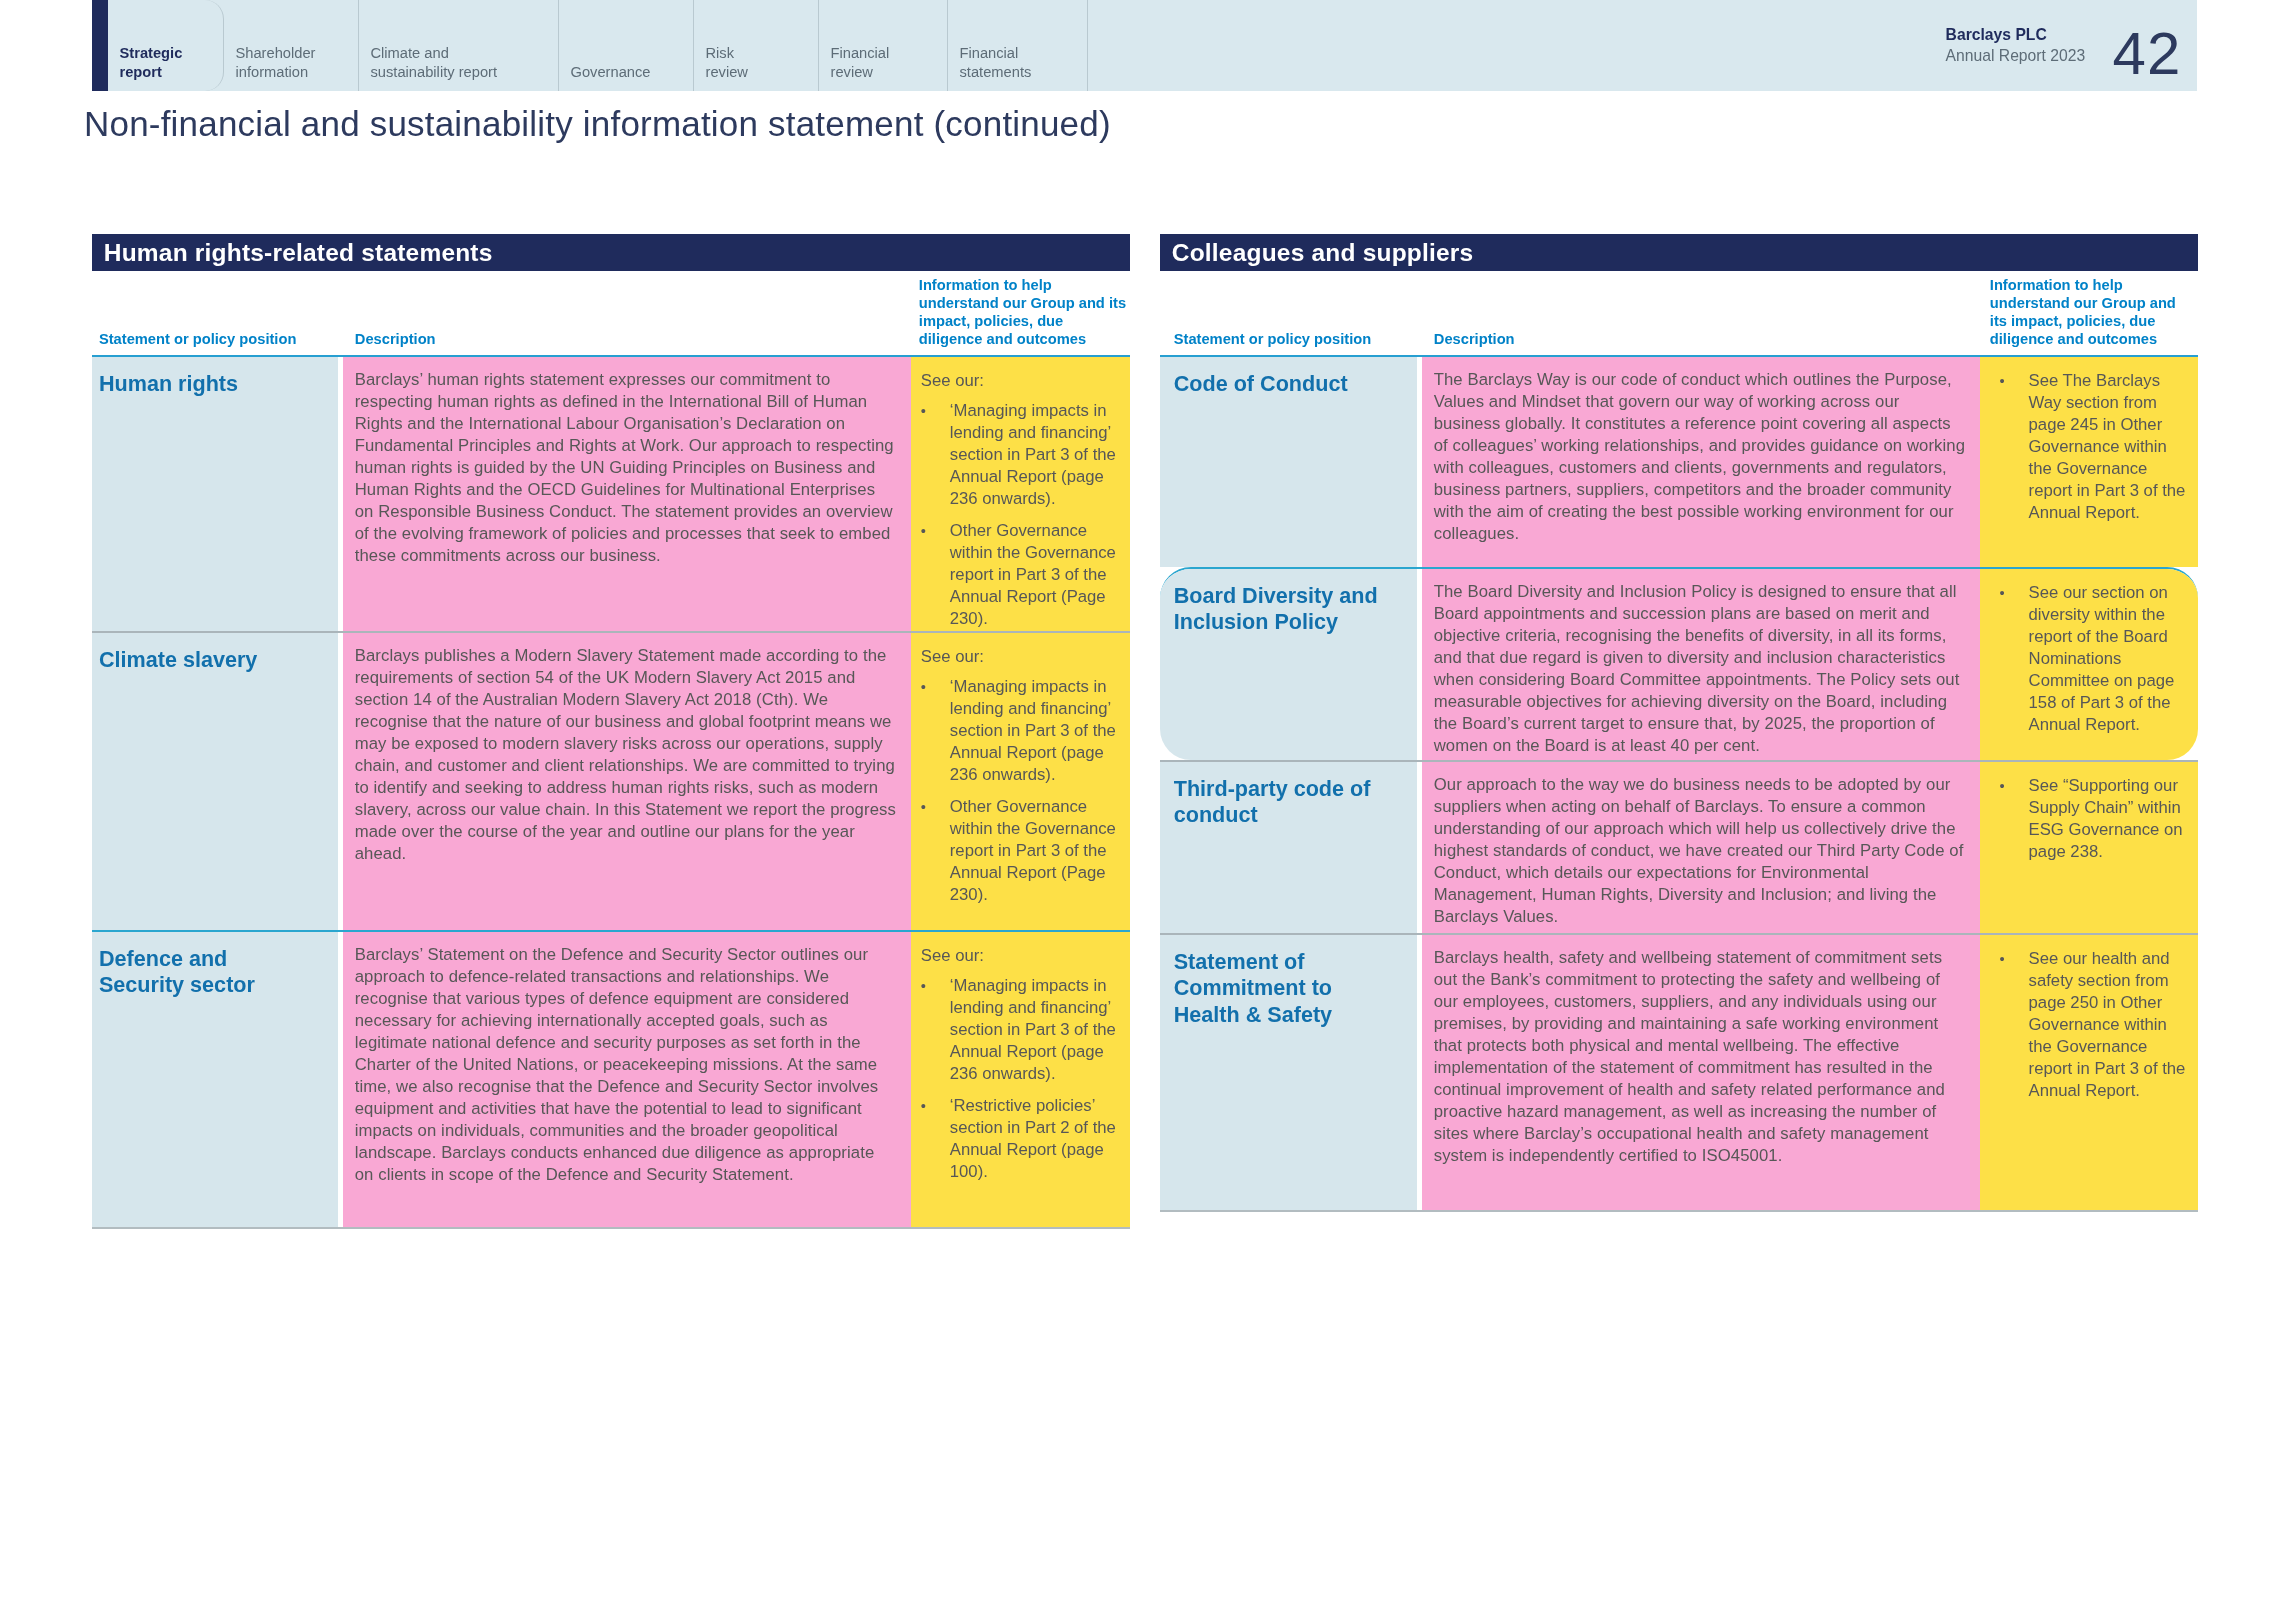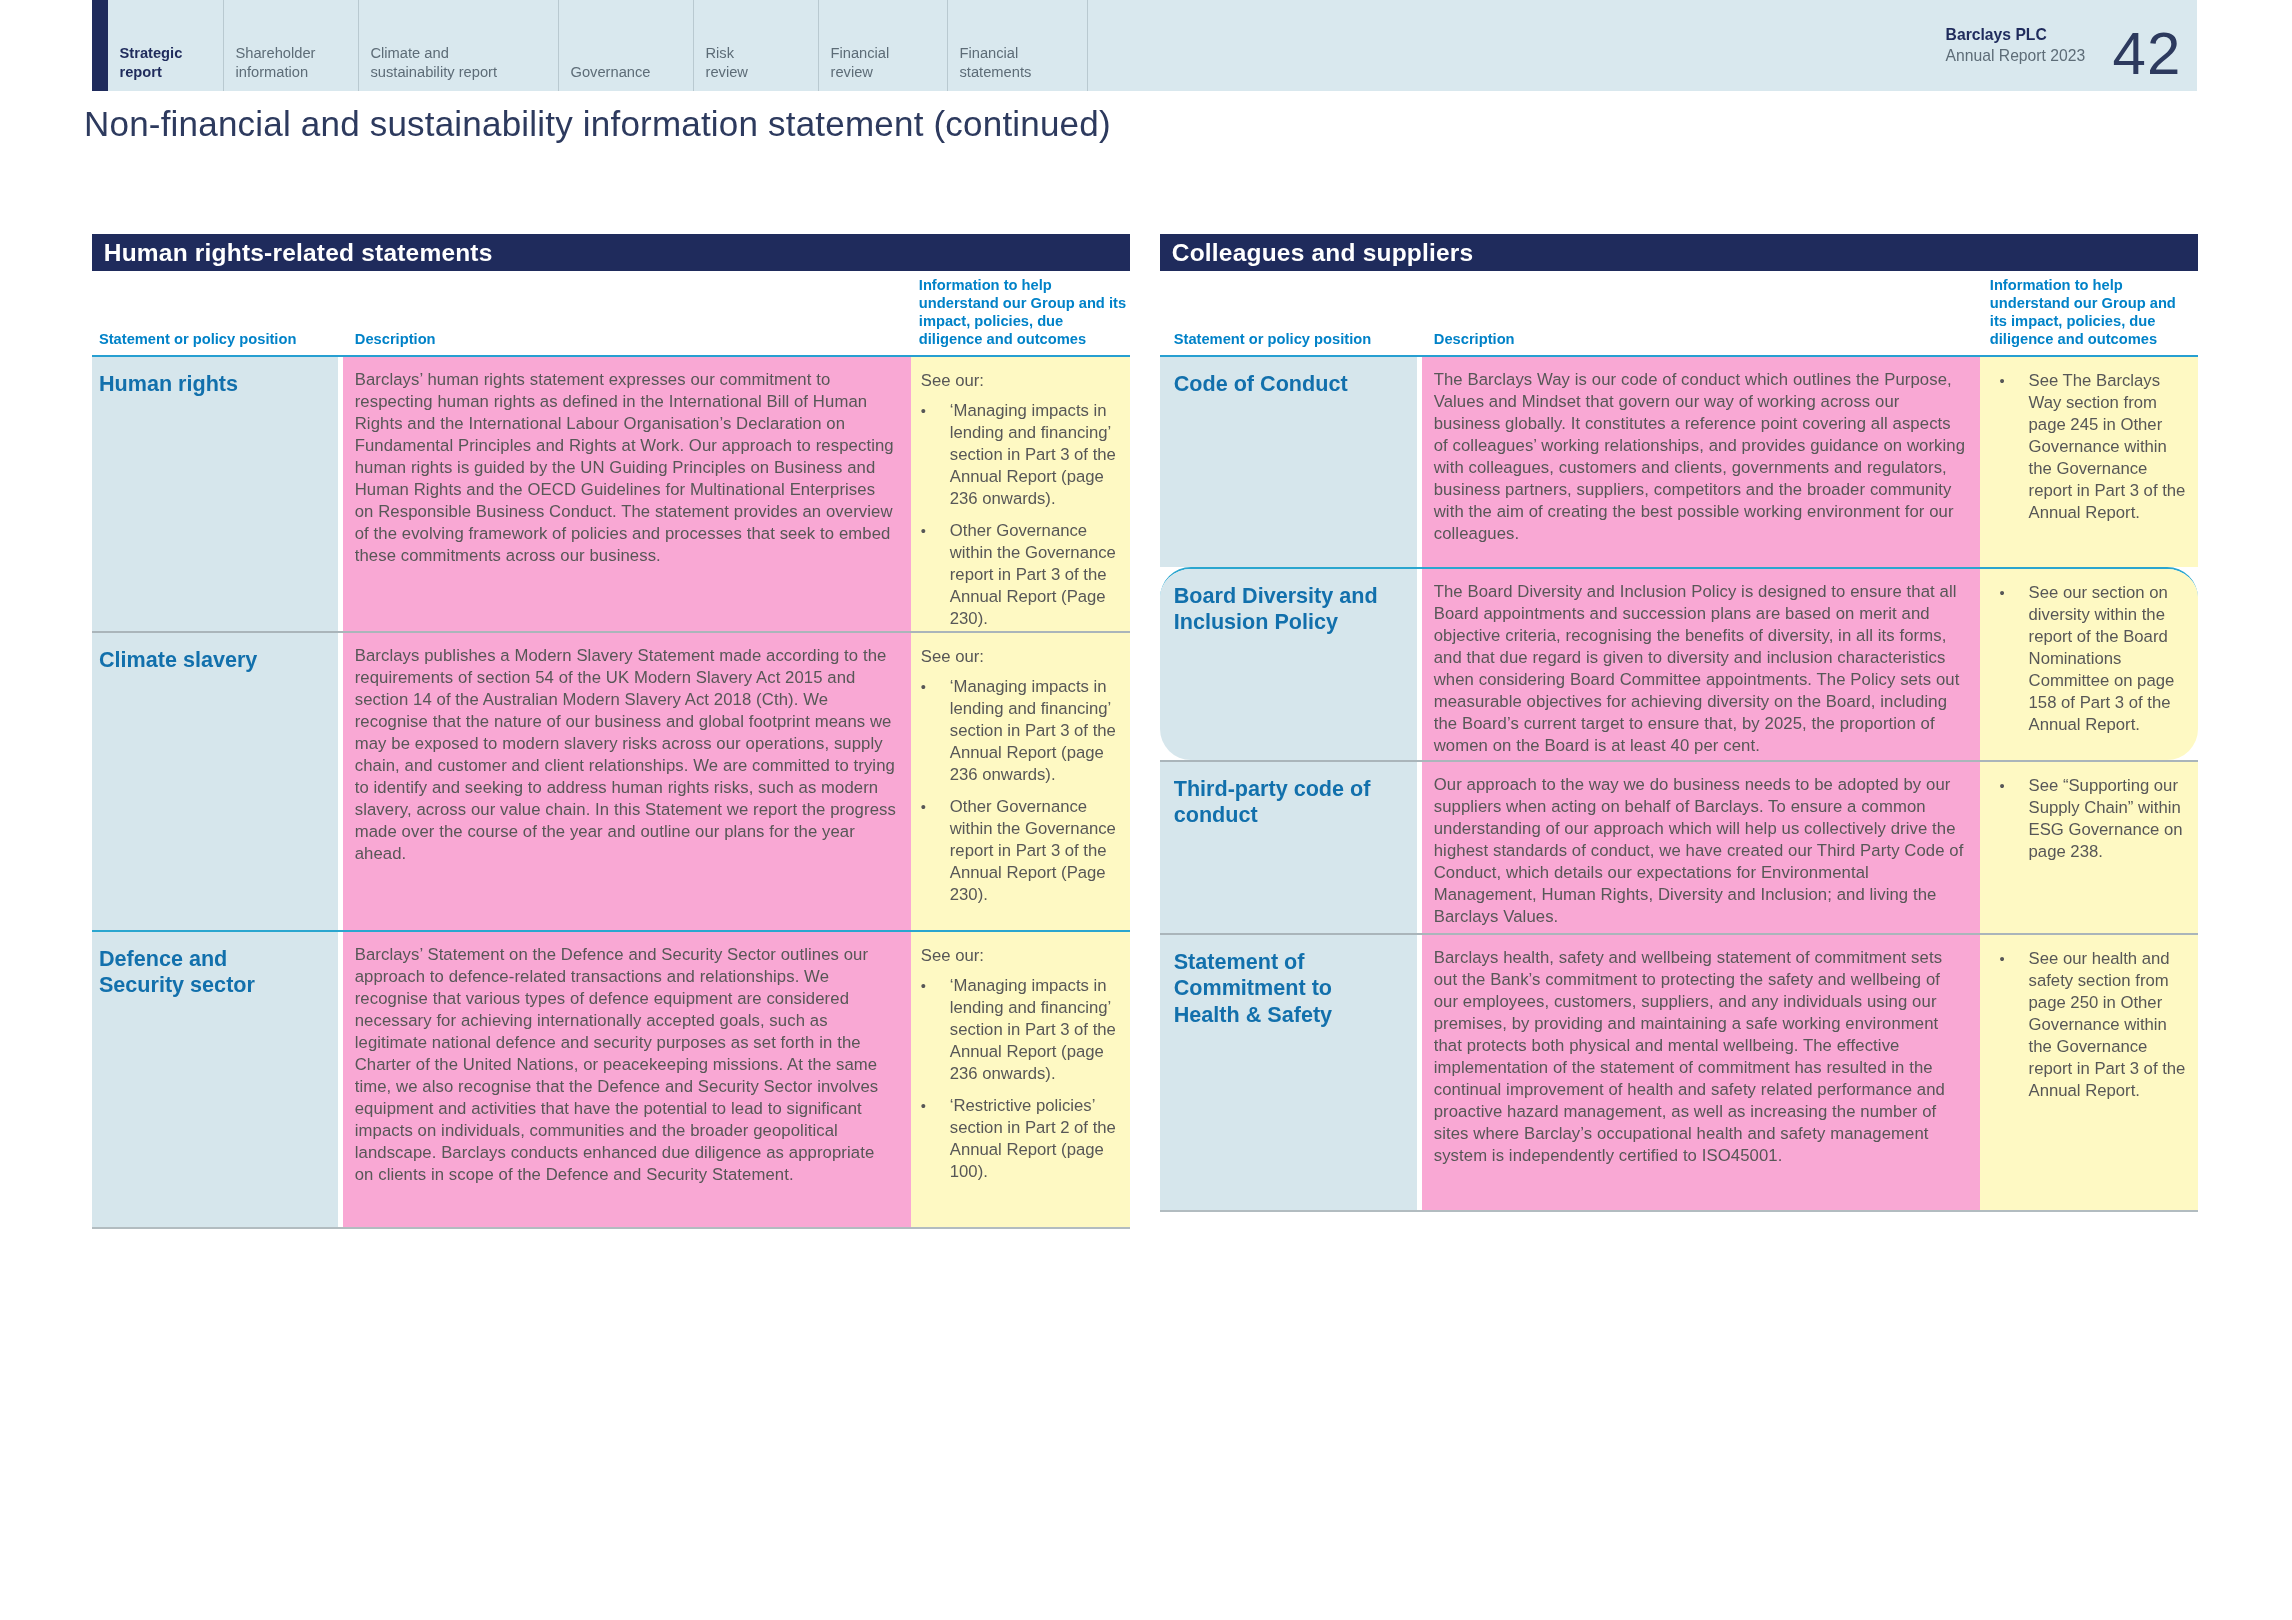--- a/index.html
+++ b/index.html
@@ -16,21 +16,21 @@
     background:#d9e8ee; display:flex; align-items:stretch;
   }
   .accent-bar { width:15.7px; background:#1f2b5c; flex:none; }
   .tabs { display:flex; align-items:stretch; }
   .tab {
     border-right:1px solid #b9c9d0; display:flex; align-items:flex-end;
     padding:0 9.8px 9.8px 11.8px; font-size:14.7px; line-height:18.6px;
     color:#5d6c77; white-space:pre-line; cursor:pointer;
   }
   .tab.active { font-weight:bold; color:#1f2b5c; }
-  .tab-0{width:116px;} .tab-1{width:135px;} .tab-2{width:200px;}
+  .tab-0{width:116px;border-radius:19px;} .tab-1{width:135px;} .tab-2{width:200px;}
   .tab-3{width:135px;} .tab-4{width:125px;} .tab-5{width:129px;} .tab-6{width:140px;}
 
   .header-right { margin-left:auto; display:flex; align-items:center; padding-right:15.7px; }
   .brand { font-size:15.7px; line-height:20.6px; }
   .brand-name { font-weight:bold; color:#1f2b5c; }
   .brand-sub  { color:#5d6c77; }
   .page-num {
     font-size:60px; font-weight:300; color:#2d3a5e; margin-left:27.4px; margin-top:16px;
     letter-spacing:1px;
   }
@@ -64,21 +64,21 @@
   .row { display:flex; overflow:hidden; }
   .row.sep-gray { border-top:2px solid #aab5ba; }
   .row.sep-cyan { border-top:2.9px solid #2aa6cf; }
   .row.last { border-bottom:2px solid #b2bcc0; }
 
   .cell-label { background:#d6e6ec; flex:none; padding-top:13.7px; padding-left:6.9px; }
   .t0 .cell-label { width:246px; padding-right:45px; }
   .t1 .cell-label { width:257px; padding-left:13.7px; padding-right:29px; }
   .cell-gap { width:4.9px; background:#ffffff; flex:none; }
   .cell-desc { flex:1; background:#f9a8d4; padding:11.8px 13.7px 0 11.8px; }
-  .cell-info { background:#fef9c3; flex:none; padding-top:12.7px; padding-right:5.9px; }
+  .cell-info { background:#fde047; flex:none; padding-top:12.7px; padding-right:5.9px; }
   .t0 .cell-info { width:219px; padding-left:9.8px; }
   .t1 .cell-info { width:218px; padding-left:19.6px; }
 
   .row h3 {
     margin:0; font-size:21.6px; line-height:26.5px; font-weight:bold; color:#1270ac;
   }
   .row p.desc {
     margin:0; font-size:16.7px; line-height:22px; color:#575757; letter-spacing:0.1px;
   }
   .info-intro { margin:0 0 8.8px 0; font-size:16.7px; line-height:22px; color:#575757; }

